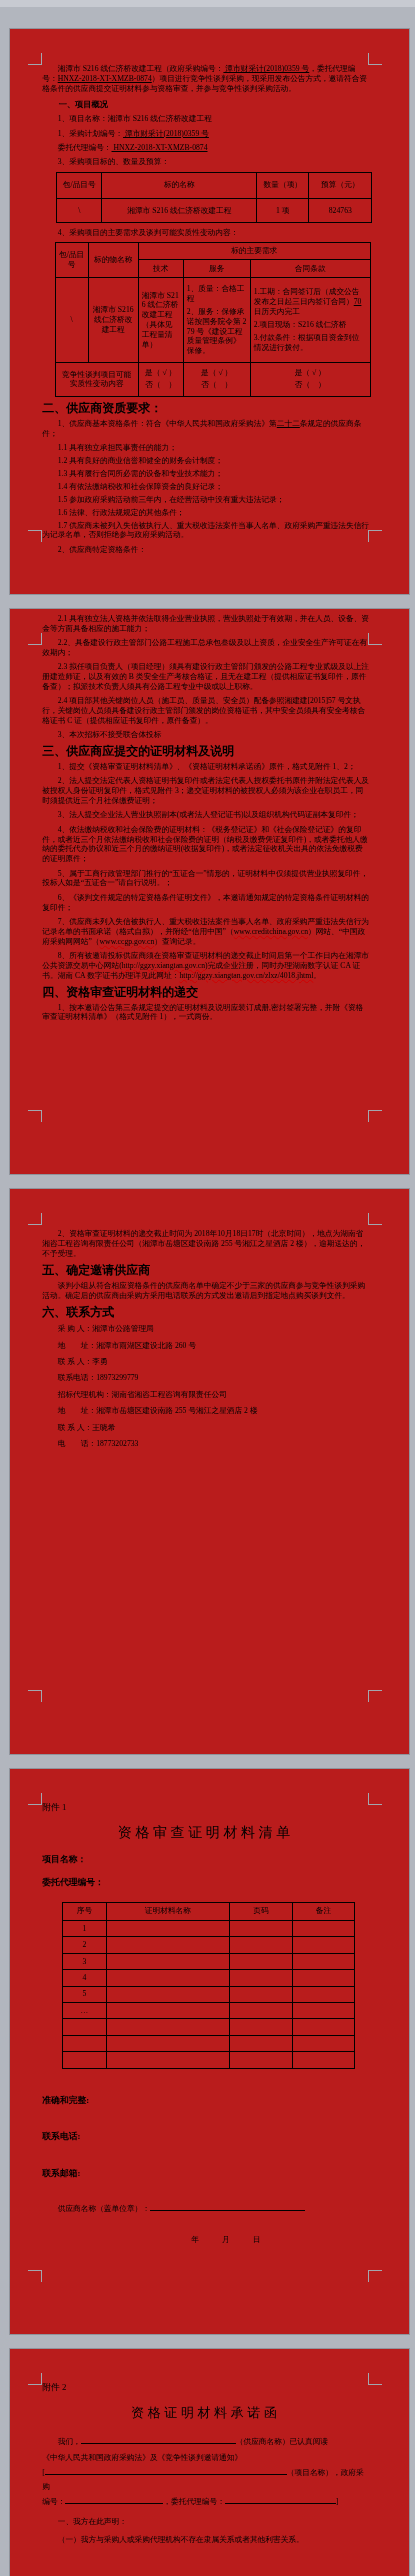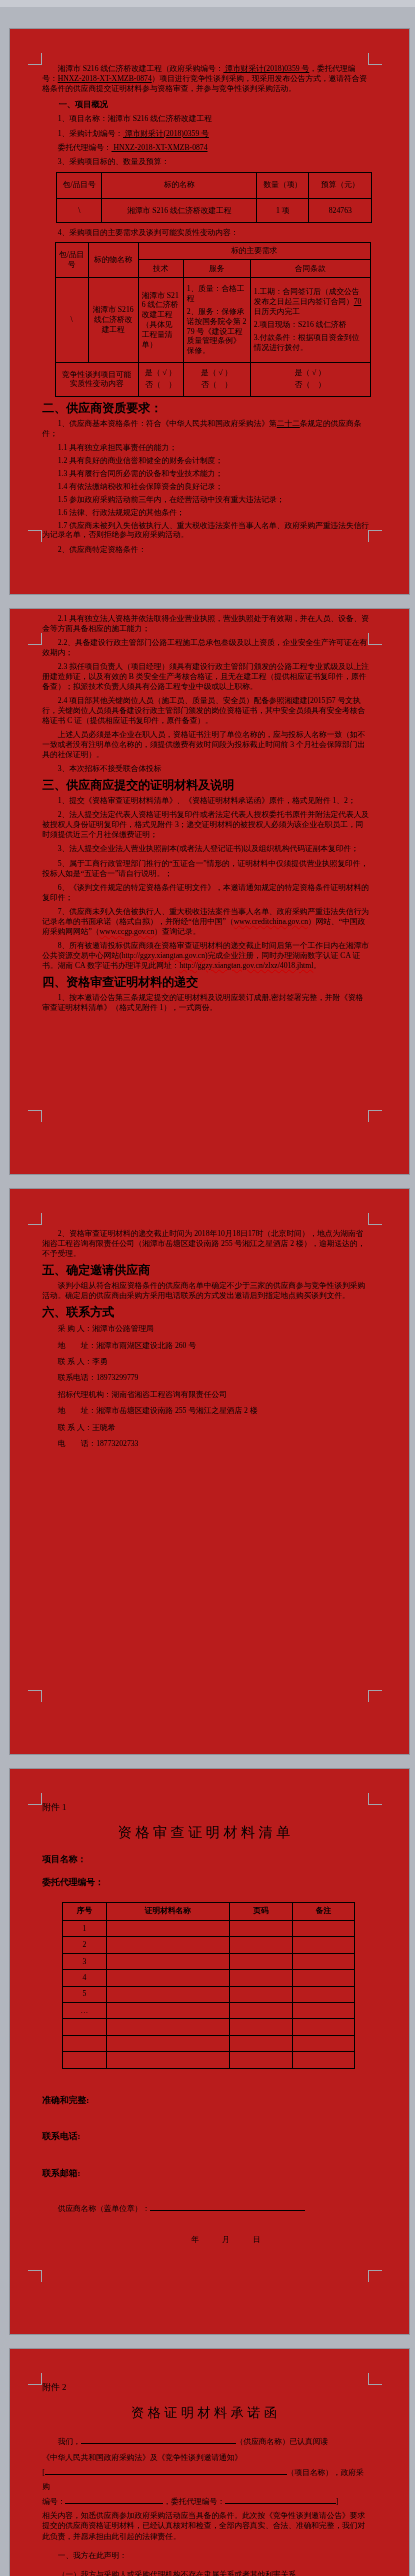--- a/index.html
+++ b/index.html
@@ -70,21 +70,21 @@
 
   
   .p3-start{margin-top:40px;}
   .contact{margin:6.7px 0;text-indent:2em;}
 
   
   .att-label{margin-top:34px;font-size:8.8px;}
   .att-title{font-size:14px;line-height:17.5px;text-align:center;letter-spacing:3.6px;margin:11.3px 0 13.4px 0;}
   .p4-field{font-size:8.8px;font-weight:bold;margin:13.4px 0;}
   .t4{width:292px;margin:9.3px 0 0 19.6px;text-align:center;}
-  .t4 th{height:15.5px;font-weight:bold;}
+  .t4 th{height:15.5px;font-weight:normal;}
   .t4 td{height:13.4px;}
   .p4-contact{font-size:8.8px;font-weight:bold;margin:27px 0 0 0;}
   .p4-stamp{margin:24px 0 0 0;text-indent:2em;}
   .p4-date{margin:20.6px 0 0 0;text-indent:149px;}
 
   
   .p5 .line{line-height:13.4px;margin:2.1px 0;}
   .p5 .flow{line-height:10.8px;margin:1px 0;}
   .p5 .decl{line-height:10.3px;margin:8.2px 0;text-indent:2em;}
 </style>
@@ -200,26 +200,26 @@
   <div class="page">
     <div class="mk mk-tl"></div>
     <div class="mk mk-tr"></div>
     <div class="mk mk-bl"></div>
     <div class="mk mk-br"></div>
     <div class="inner">
       <p class="para p2-start">2.1 具有独立法人资格并依法取得企业营业执照，营业执照处于有效期，并在人员、设备、资金等方面具备相应的施工能力；</p>
       <p class="para">2.2、具备建设行政主管部门公路工程施工总承包叁级及以上资质，企业安全生产许可证在有效期内；</p>
       <p class="para">2.3 拟任项目负责人（项目经理）须具有建设行政主管部门颁发的公路工程专业贰级及以上注册建造师证，以及有效的 B 类安全生产考核合格证，且无在建工程（提供相应证书复印件，原件备查）；拟派技术负责人须具有公路工程专业中级或以上职称。</p>
       <p class="para">2.4 项目部其他关键岗位人员（施工员、质量员、安全员）配备参照湘建建[2015]57 号文执行，关键岗位人员须具备建设行政主管部门颁发的岗位资格证书，其中安全员须具有安全考核合格证书 C 证（提供相应证书复印件，原件备查）。</p>
-      <p class="para">上述人员必须是本企业在职人员，资格证书注明了单位名称的，应与投标人名称一致（如不一致或者没有注明单位名称的，须提供缴费有效时间段为投标截止时间前 3 个月社会保障部门出具的社保证明）。</p>
       <p class="para">3、本次招标不接受联合体投标</p>
       <p class="sec">三、供应商应提交的证明材料及说明</p>
       <p class="para">1、提交《资格审查证明材料清单》、《资格证明材料承诺函》原件，格式见附件 1、2；</p>
       <p class="para">2、法人提交法定代表人资格证明书复印件或者法定代表人授权委托书原件并附法定代表人及被授权人身份证明复印件，格式见附件 3；递交证明材料的被授权人必须为该企业在职员工，同时须提供近三个月社保缴费证明；</p>
       <p class="para">3、法人提交企业法人营业执照副本(或者法人登记证书)以及组织机构代码证副本复印件；</p>
+      <p class="para">4、依法缴纳税收和社会保险费的证明材料：《税务登记证》和《社会保险登记证》的复印件，或者近三个月依法缴纳税收和社会保险费的证明（纳税及缴费凭证复印件)，或者委托他人缴纳的委托代办协议和近三个月的缴纳证明(收据复印件)，或者法定征收机关出具的依法免缴税费的证明原件；</p>
       <p class="para">5、属于工商行政管理部门推行的“五证合一”情形的，证明材料中仅须提供营业执照复印件，投标人如是“五证合一”请自行说明。；</p>
       <p class="para">6、《谈判文件规定的特定资格条件证明文件》，本邀请通知规定的特定资格条件证明材料的复印件；</p>
       <p class="para"><span>7、供应商未列入失信被执行人、重大税收违法案件当事人名单、政府采购严重违法失信行为记录名单的书面承诺（格式自拟），并附经“信用中国”（</span><span class="wavy">www.creditchina.gov.cn</span><span>）网站、“中国政府采购网网站”（</span><span class="wavy">www.ccgp.gov.cn</span><span>）查询记录。</span></p>
       <p class="para"><span>8、所有被邀请投标供应商须在资格审查证明材料的递交截止时间后第一个工作日内在湘潭市公共资源交易中心网站(</span><span class="wavy">http://ggzy.xiangtan.gov.cn</span><span>)完成企业注册，同时办理湖南数字认证 CA 证书。湖南 CA 数字证书办理详见此网址：</span><span class="wavy">http://ggzy.xiangtan.gov.cn/zlxz/4018.jhtml</span><span>。</span></p>
       <p class="sec">四、资格审查证明材料的递交</p>
       <p class="para">1、按本邀请公告第三条规定提交的证明材料及说明应装订成册,密封签署完整，并附《资格审查证明材料清单》（格式见附件 1），一式两份。</p>
     </div>
   </div>
 
   <div class="page">
@@ -337,21 +337,20 @@
     <div class="mk mk-tl"></div>
     <div class="mk mk-tr"></div>
 
     <div class="inner">
       <p class="att-label">附件 2</p>
       <p class="att-title" style="font-size:13px;">资格证明材料承诺函</p>
       <p class="line ind"><span>我们，</span><span class="bl" style="width:155px"></span><span>（供应商名称）已认真阅读</span></p>
       <p class="line">《中华人民共和国政府采购法》及《竞争性谈判邀请通知》</p>
       <p class="line"><span>[</span><span class="bl" style="width:242px"></span><span>（项目名称），政府采购</span></p>
       <p class="line"><span>编号：</span><span class="bl" style="width:98px"></span><span>，委托代理编号：</span><span class="bl" style="width:111px"></span><span>]</span></p>
-      <p class="flow">相关内容，知悉供应商参加政府采购活动应当具备的条件。此次按《竞争性谈判邀请公告》要求提交的供应商资格证明材料，已经认真核对和检查，全部内容真实、合法、准确和完整，我们对此负责，并愿承担由此引起的法律责任。</p>
       <p class="decl">一、我方在此声明：</p>
       <p class="decl">（一）我方与采购人或采购代理机构不存在隶属关系或者其他利害关系。</p>
 
     </div>
   </div>
 
 </div>
 
 
 </body></html>

